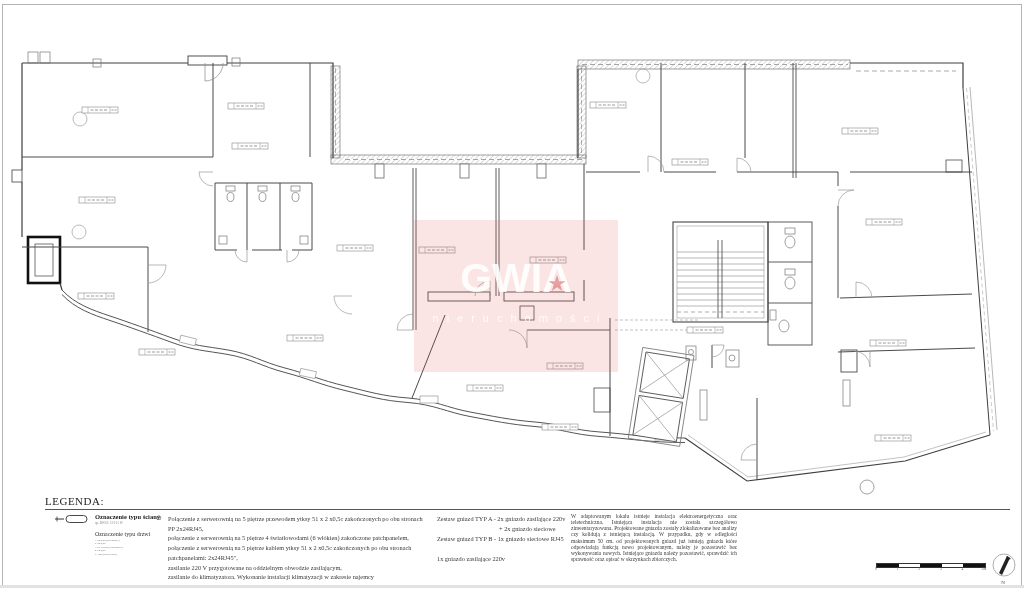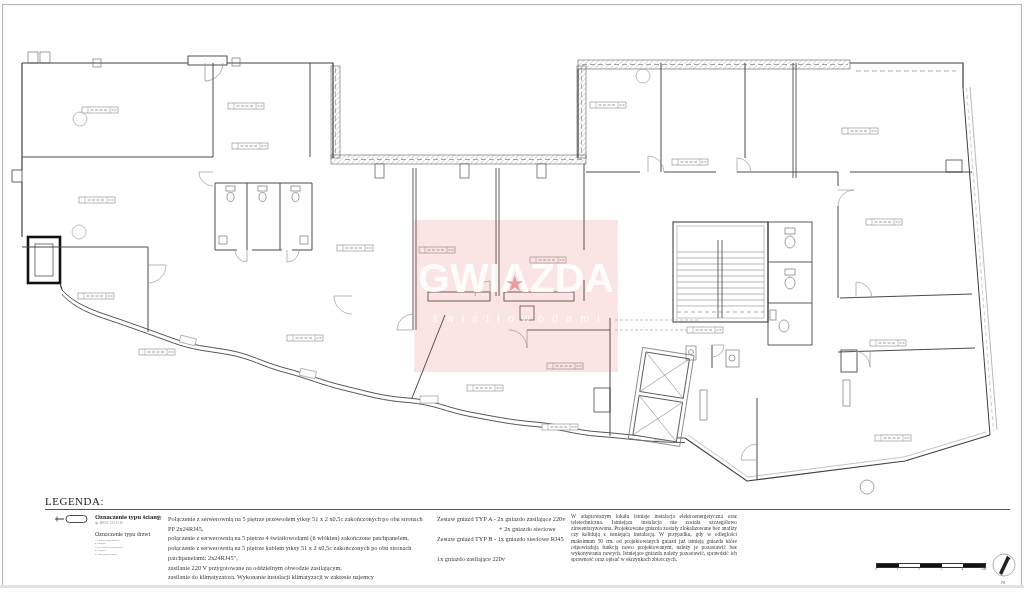--- a/index.html
+++ b/index.html
@@ -257,22 +257,22 @@
         <use href="#tag" x="687" y="327"></use>
         <use href="#tag" x="842" y="128"></use>
         <use href="#tag" x="866" y="219"></use>
         <use href="#tag" x="870" y="340"></use>
         <use href="#tag" x="875" y="435"></use>
         <use href="#tag" x="542" y="424"></use>
       </g>
   </svg>
 
   <div class="abs watermark">
-    <div class="wm-title"><span>GWI</span><span class="wm-mid"><span>A</span><span class="wm-star">★</span></span><span>ZDA</span></div>
-    <div class="wm-sub">światłowodami</div>
+    <div class="wm-title"><span>GWI</span><span class="wm-mid"><span>A</span><span class="wm-star">★</span></span></div>
+    <div class="wm-sub">nieruchomości</div>
   </div>
 
   <div class="abs legend-heading">LEGENDA:</div>
   <div class="abs legend-rule"></div>
 
   <svg class="abs wall-symbol" width="38" height="10">
     <line x1="0" y1="5" x2="9" y2="5" stroke="#333" stroke-width="1"></line>
     <line x1="2" y1="2.5" x2="2" y2="7.5" stroke="#333" stroke-width="0.8"></line>
     <rect x="11" y="1.5" width="21" height="7" rx="3.5" fill="none" stroke="#333" stroke-width="0.9"></rect>
   </svg>

